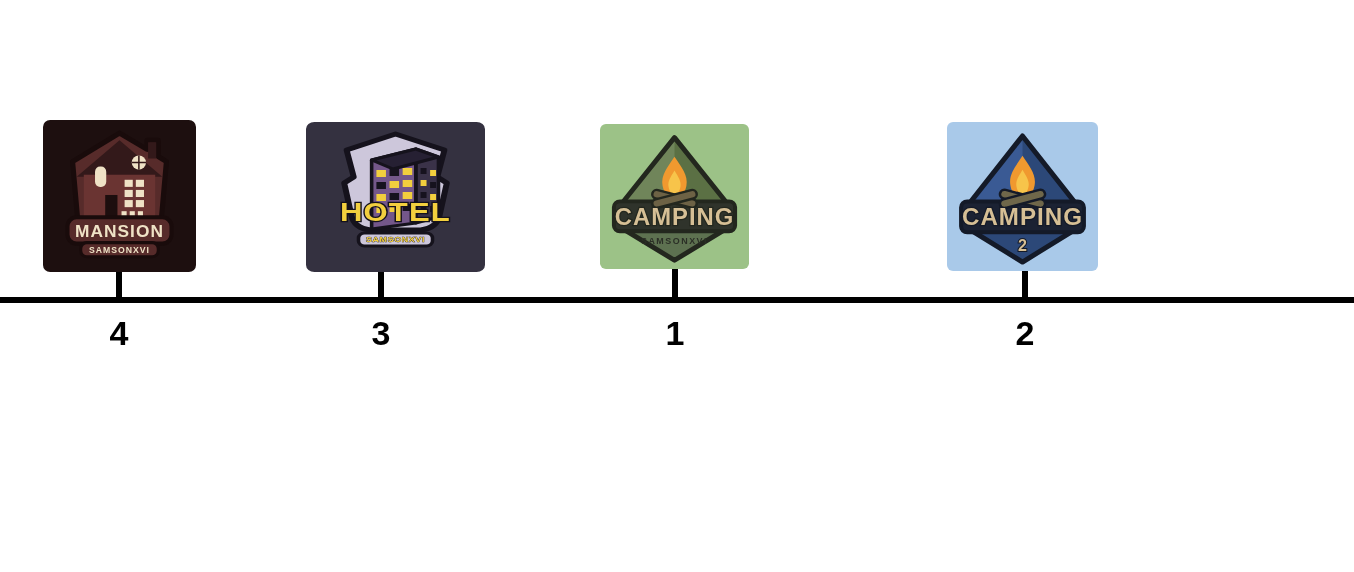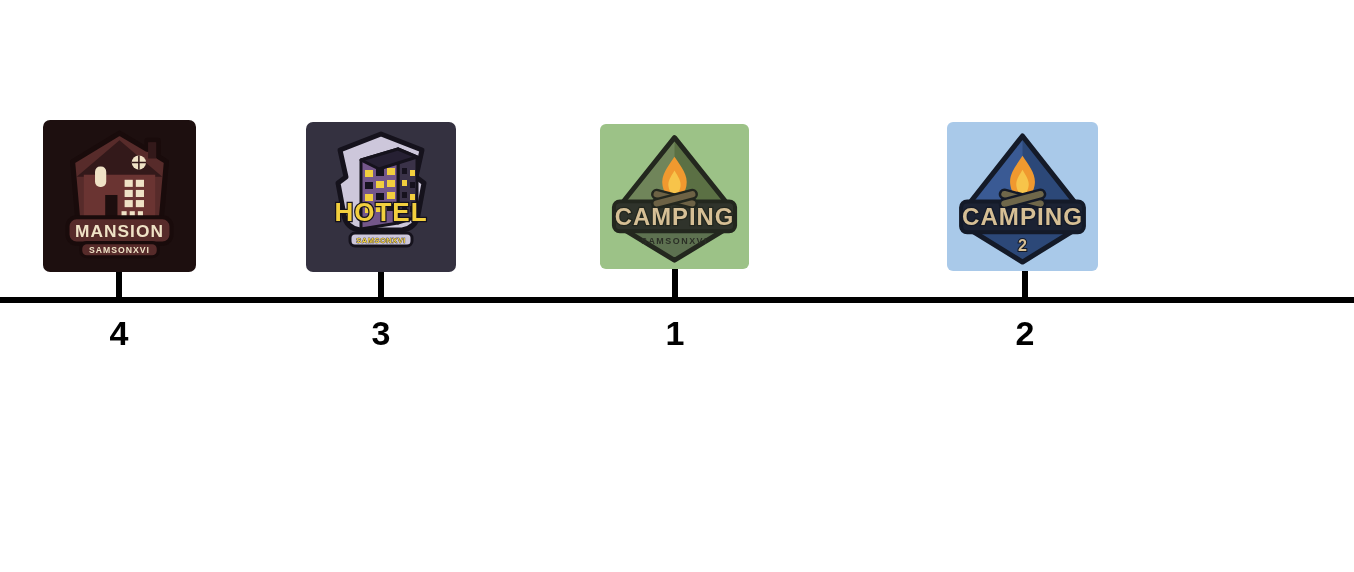--- a/index.html
+++ b/index.html
@@ -69,21 +69,21 @@
       </g>
       <g>
         <rect x="24" y="96" width="102" height="26" rx="9" stroke="#190b0b" stroke-width="4" fill="#572b2a"></rect>
         <text x="75" y="115" class="t-mansion-title" fill="#efe2c6">MANSION</text>
         <rect x="37" y="121" width="76" height="14" rx="6" stroke="#190b0b" stroke-width="3" fill="#572b2a"></rect>
         <text x="75" y="131.5" class="t-mansion-sub" fill="#efe2c6">SAMSONXVI</text>
       </g>
     </svg>
   </div>
 
-  <div class="icon-slot" style="left:306px;top:122px;width:150px;height:150px">
+  <div class="icon-slot" style="left:306px;top:122px;width:179px;height:150px">
     <svg viewBox="0 0 150 150" preserveAspectRatio="none">
       <rect x="0" y="0" width="150" height="150" rx="7" fill="#343140"></rect>
       <path d="M75 12 L116 28 L110 55 L118 61 L112 93 Q110 106 96 108 L54 108 Q40 106 38 93 L32 61 L40 55 L34 28 Z" stroke="#15121c" stroke-width="5" stroke-linejoin="round" fill="#cdc7db"></path>
       <g stroke="#15121c" stroke-width="3" stroke-linejoin="round">
         <polygon points="92,27 111,35 111,95 92,101" fill="#3a3248"></polygon>
         <polygon points="55,38 92,27 92,101 55,107" fill="#74578a"></polygon>
         <polygon points="55,38 92,27 111,35 73,47" fill="#262033"></polygon>
       </g>
       <g>
         <rect x="59" y="48" width="8" height="7" fill="#f2cf3e"></rect>

